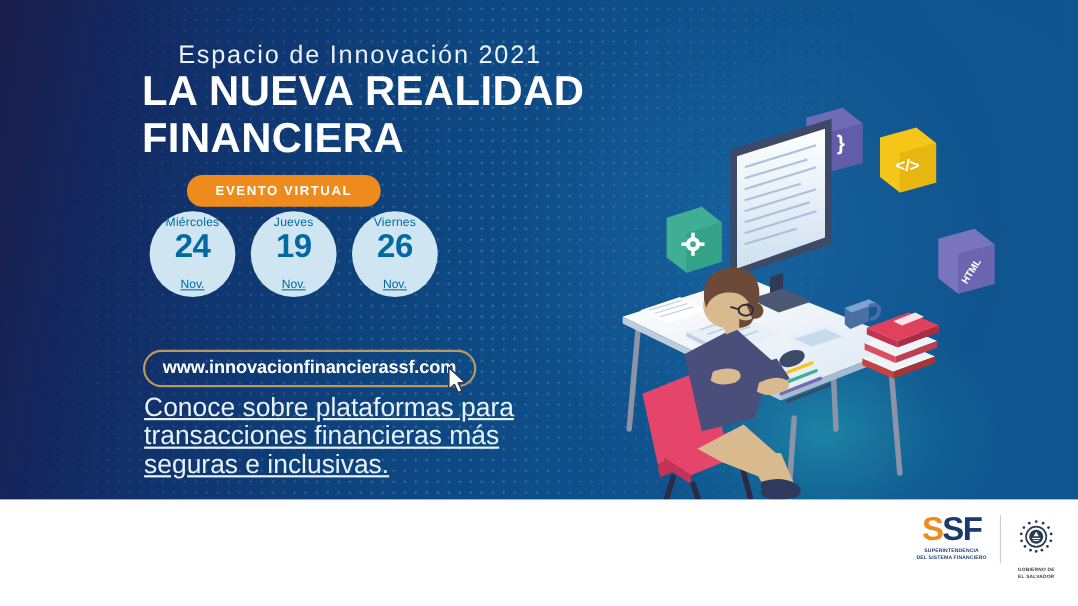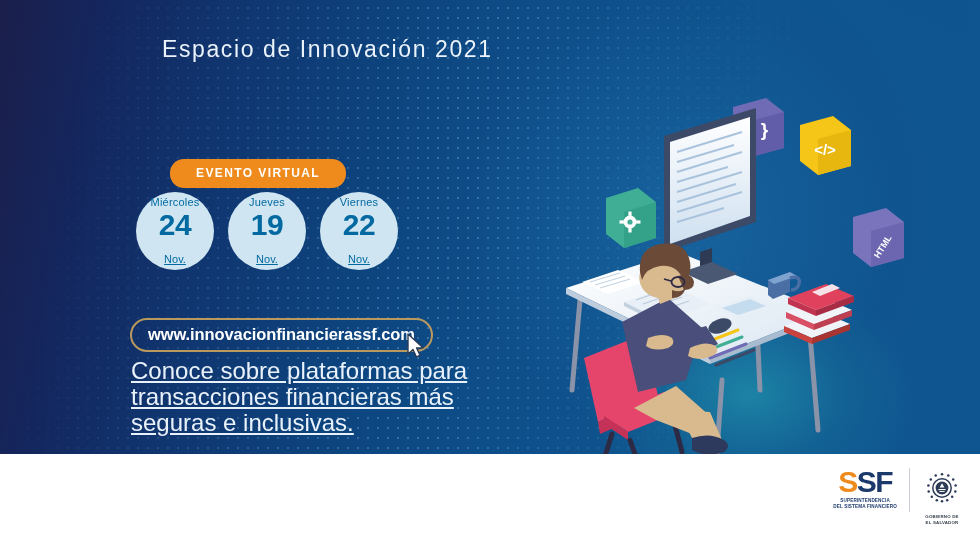--- a/index.html
+++ b/index.html
@@ -383,37 +383,39 @@
             <ellipse cx="118" cy="192" rx="6.5" ry="5"></ellipse>
             <line x1="111" y1="191" x2="104" y2="189"></line>
           </g>
 
           <path d="M112,200 Q122,204 126,196 Q124,208 112,208 Z" fill="#6b4a38"></path>
         </g>
       </svg>
     </div>
 
     <div class="kicker">Espacio de Innovación 2021</div>
+    <div class="headline">LA NUEVA REALIDAD
+FINANCIERA</div>
 
     <div class="badge">EVENTO VIRTUAL</div>
 
     <div class="dates">
       <div class="date-circle">
         <span class="date-day">Miércoles</span>
         <span class="date-num">24</span>
         <span class="date-month">Nov.</span>
       </div>
       <div class="date-circle">
         <span class="date-day">Jueves</span>
         <span class="date-num">19</span>
         <span class="date-month">Nov.</span>
       </div>
       <div class="date-circle">
         <span class="date-day">Viernes</span>
-        <span class="date-num">22</span>
+        <span class="date-num">26</span>
         <span class="date-month">Nov.</span>
       </div>
     </div>
 
 
     <div class="url-pill">www.innovacionfinancierassf.com</div>
 
     <svg class="cursor-icon" viewBox="0 0 22 26" xmlns="http://www.w3.org/2000/svg">
       <path d="M2,1 L2,21 L7,16.5 L10.5,24 L14,22.2 L10.6,15 L17,14.8 Z" fill="#ffffff" stroke="#2b3a55" stroke-width="1.4" stroke-linejoin="round"></path>
     </svg>

